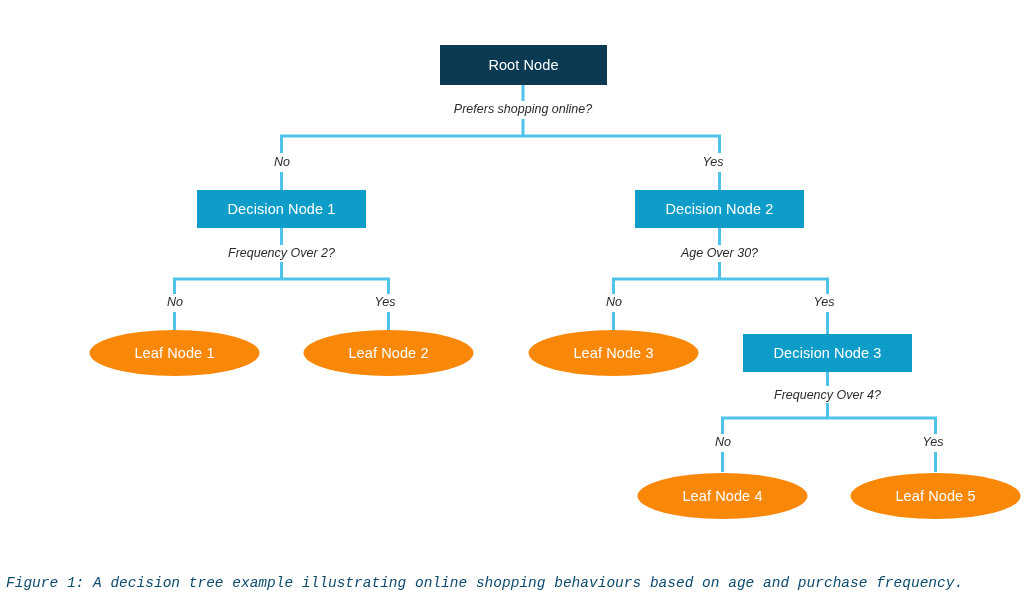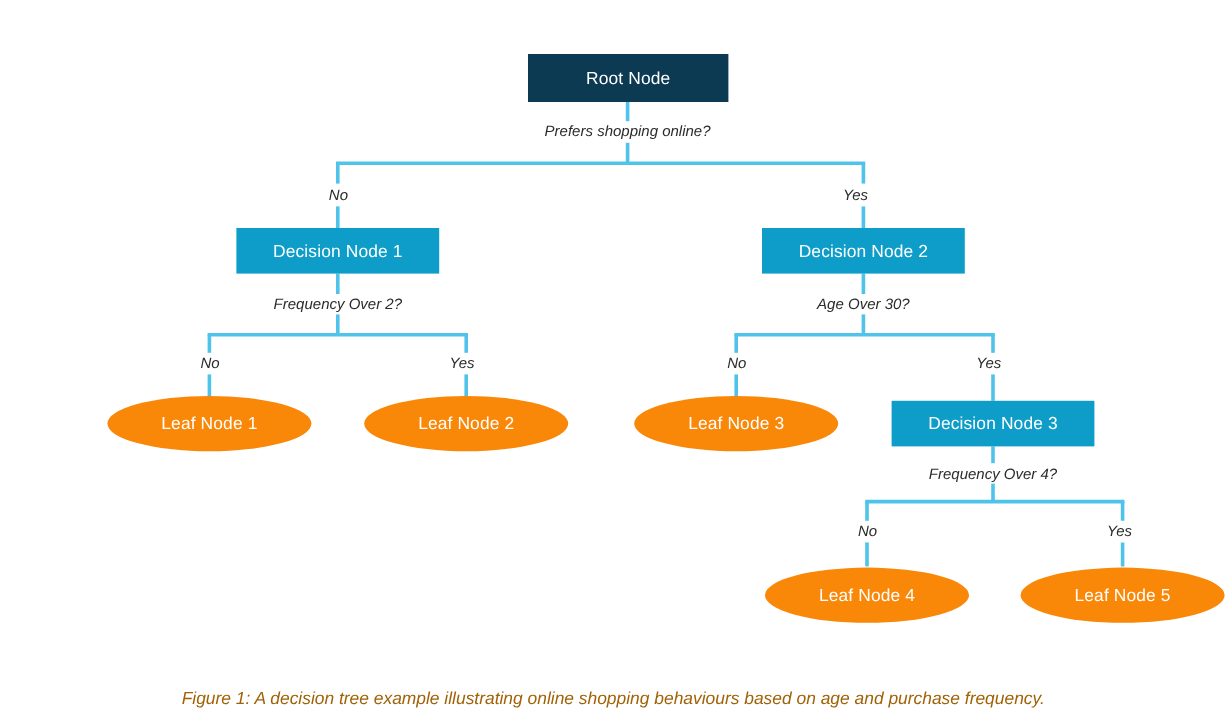--- a/index.html
+++ b/index.html
@@ -48,26 +48,25 @@
   .connector {
     stroke-linecap: butt;
     fill: none;
   }
   .figure-caption {
     position: absolute;
     left: 6px;
     top: 575px;
     width: 1010px;
     margin: 0;
-    font-family: Liberation Sans, sans-serif;
+    font-family: Liberation Mono, monospace;
     font-size: 14.5px;
     font-style: italic;
-    color: #a16207;
+    color: #0c4a6e;
     white-space: nowrap;
-    text-align: center;
   }
 </style>
 </head>
 <body>
 
 <div id="figure-root">
 
   <svg id="tree-canvas" viewBox="0 0 1024 560">
 
     <g>

